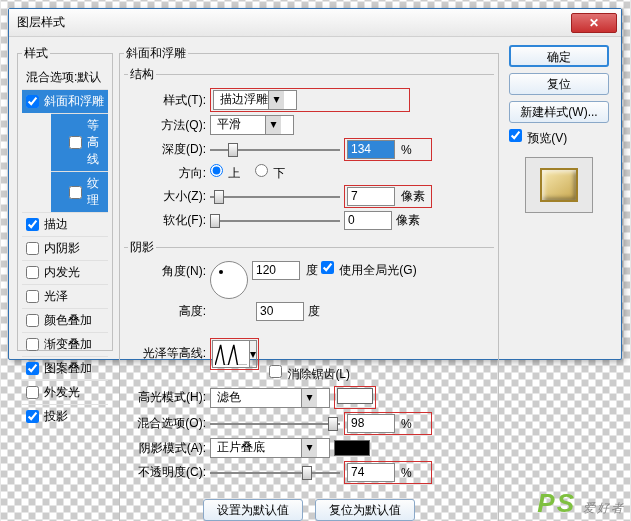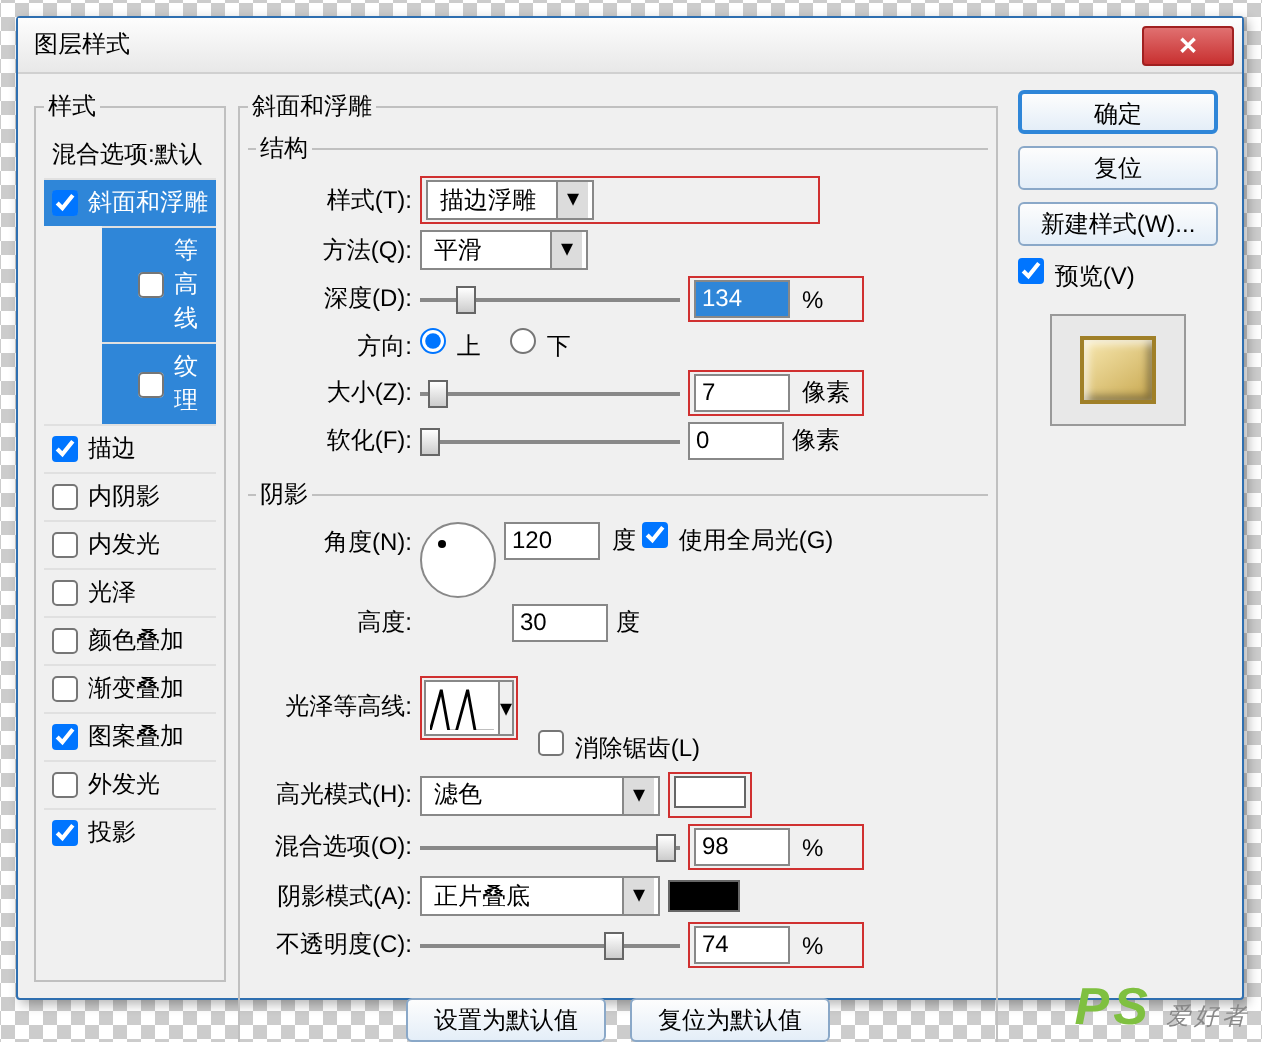--- a/index.html
+++ b/index.html
@@ -1,17 +1,17 @@
 <!DOCTYPE html>
 <html><head>
 <meta charset="utf-8">
 <style>
 * { box-sizing: border-box; font-family: "Microsoft YaHei", "SimSun", sans-serif; font-size: 12px; }
 body { margin: 0; background: repeating-conic-gradient(#ccc 0% 25%, #fff 0% 50%) 50% / 14px 14px; width: 631px; height: 521px; position: relative; }
-.dialog { position: absolute; left: 8px; top: 8px; width: 614px; height: 492px; background: #f0f0f0; border: 1px solid #2f6fb0; border-radius: 2px; box-shadow: 2px 2px 6px rgba(0,0,0,0.3); }
+.dialog { position: absolute; left: 8px; top: 8px; width: 614px; height: 352px; background: #f0f0f0; border: 1px solid #2f6fb0; border-radius: 2px; box-shadow: 2px 2px 6px rgba(0,0,0,0.3); }
 .titlebar { height: 28px; background: linear-gradient(#fdfdfd,#e8e8e8); border-bottom: 1px solid #d0d0d0; display: flex; align-items: center; padding: 0 0 0 8px; }
 .titlebar .title { flex: 1; }
 .closebtn { width: 46px; height: 20px; background: linear-gradient(#e07070,#c83030); color: #fff; text-align: center; line-height: 18px; border: 1px solid #a02020; border-radius: 2px; margin-right: 4px; cursor: pointer; font-weight: bold; }
 .body { display: flex; padding: 8px; gap: 6px; height: calc(100% - 28px); }
 fieldset { border: 1px solid #c0c0c0; padding: 4px 4px; margin: 0; }
 .leftcol { width: 96px; }
 .leftcol fieldset { height: 100%; }
 .stylelist { list-style: none; margin: 0; padding: 0; }
 .stylelist li { padding: 3px 4px; border-top: 1px solid #e0e0e0; display: flex; align-items: center; gap: 3px; }
 .stylelist li:first-child { border-top: none; }
@@ -19,21 +19,21 @@
 .stylelist .sub { padding-left: 18px; margin-left: 29px; }
 .midcol { flex: 1; display: flex; flex-direction: column; gap: 6px; }
 .rightcol { width: 108px; display: flex; flex-direction: column; gap: 6px; align-items: center; }
 .btn { width: 100px; height: 22px; border: 1px solid #8aa8c8; background: linear-gradient(#fdfdfd,#e4eef8); border-radius: 3px; text-align: center; line-height: 20px; cursor: pointer; }
 .btn.primary { border: 2px solid #2f86d8; }
 .preview-row { display: flex; align-items: center; gap: 4px; padding-left: 4px; width: 100%; }
 .preview-box { width: 68px; height: 56px; border: 1px solid #999; background: #e8e8e8; display: flex; align-items: center; justify-content: center; margin-top: 4px; }
 .preview-inner { width: 38px; height: 34px; background: linear-gradient(145deg,#f8e8b0,#c8a850); border: 2px solid #a08028; box-shadow: inset 2px 2px 4px rgba(255,255,255,0.7), inset -2px -2px 4px rgba(0,0,0,0.4); }
 .row { display: flex; align-items: center; margin: 3px 0; gap: 4px; }
 .row .lbl { width: 78px; text-align: right; }
-.dropdown { height: 20px; border: 1px solid #888; background: #fff; display: flex; align-items: center; padding: 0 2px 0 6px; min-width: 70px; cursor: pointer; }
+.dropdown { height: 20px; border: 1px solid #888; background: #fff; display: flex; padding: 0 12px 0 6px; min-width: 70px; cursor: pointer; }
 .dropdown .dd-arrow { margin-left: auto; background: #dcdcdc; border-left: 1px solid #888; width: 16px; height: 18px; text-align: center; line-height: 16px; }
 .slider { flex: 1; height: 18px; position: relative; max-width: 130px; }
 .slider .track { position: absolute; top: 8px; left: 0; right: 0; height: 2px; background: #888; }
 .slider .thumb { position: absolute; top: 2px; width: 10px; height: 14px; background: linear-gradient(#fff,#ccc); border: 1px solid #666; }
 .numbox { width: 48px; height: 19px; border: 1px solid #888; background: #fff; text-align: left; padding: 1px 3px; }
 .numbox.hl { background: #2f86d8; color: #fff; }
 .unit { width: 28px; }
 .redbox { border: 1px solid #d03030; padding: 1px 2px; }
 .swatch { width: 36px; height: 16px; border: 1px solid #666; display: inline-block; }
 .swatch.white { background: #fff; }

